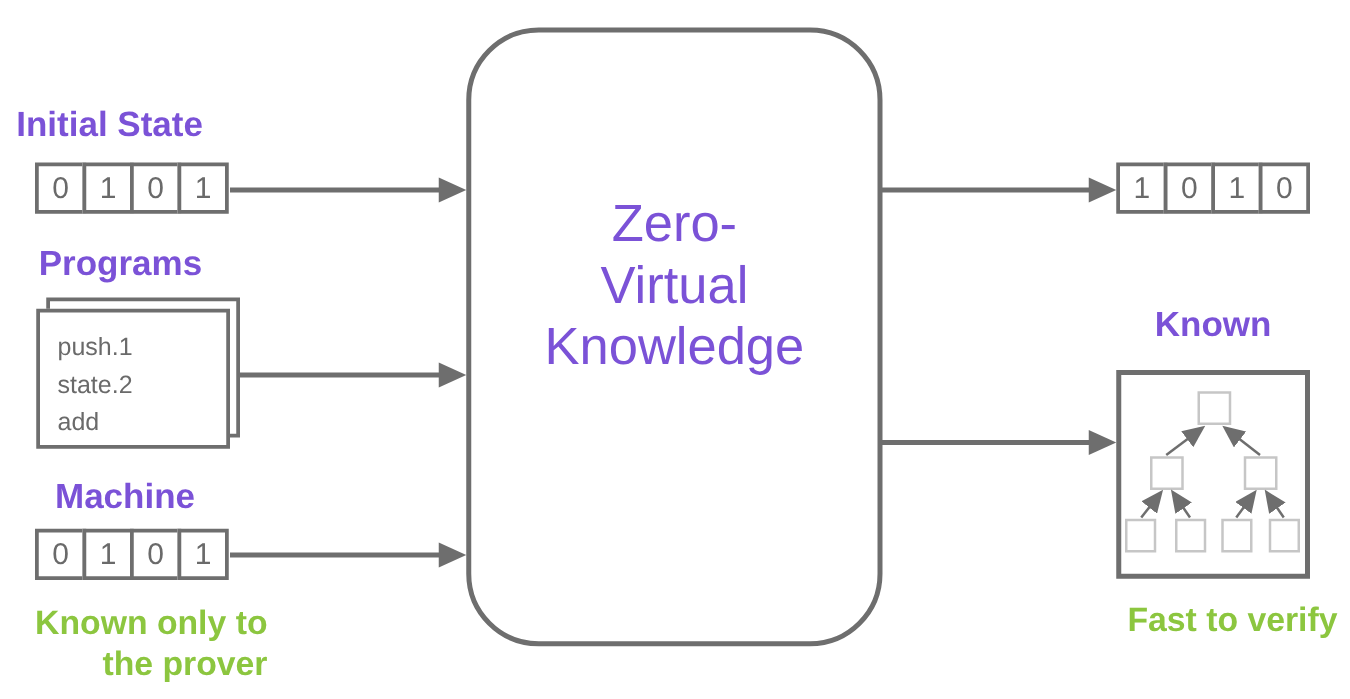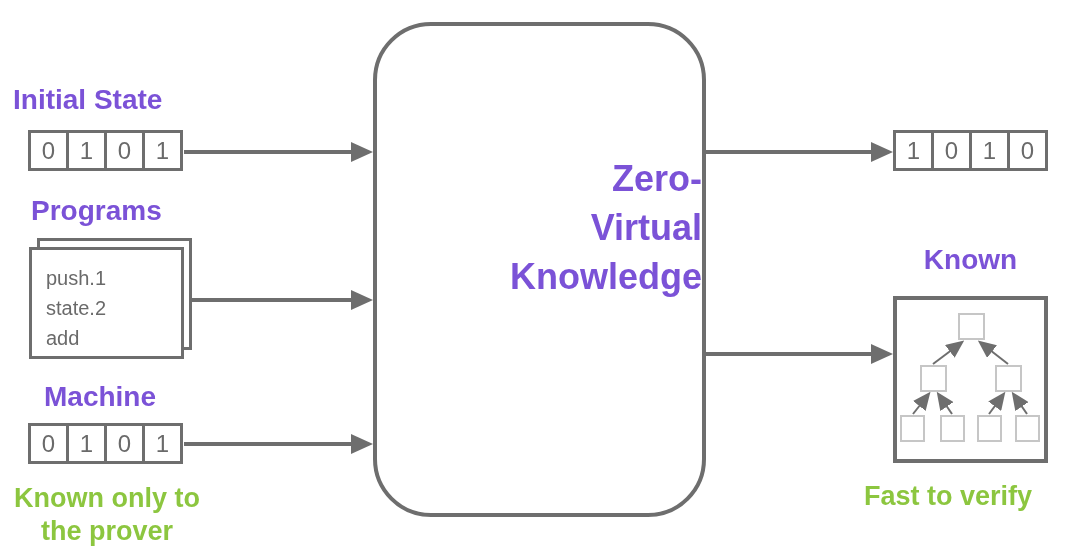--- a/index.html
+++ b/index.html
@@ -20,21 +20,21 @@
   .heading{
     position:absolute;
     font-size:28px;font-weight:bold;
     color:var(--purple);
     white-space:nowrap;
   }
   .note{
     position:absolute;
     font-size:27px;font-weight:bold;
     color:var(--green);
-    text-align:center;
+    text-align:right;
     line-height:33px;
     white-space:nowrap;
   }
   .bitrow{
     position:absolute;
     display:flex;
   }
   .bitcell{
     width:41px;height:41px;
     box-sizing:border-box;
@@ -61,22 +61,22 @@
     left:373px;top:22px;
     width:333px;height:495px;
     box-sizing:border-box;
     border:4px solid var(--gray);
     border-radius:58px;
     background:#ffffff;
   }
   .zkvm-title{
     position:absolute;
     left:0;top:128px;width:100%;
-    text-align:right;
-    font-size:36px;font-weight:bold;
+    text-align:center;
+    font-size:42px;font-weight:normal;
     line-height:49px;
     color:var(--purple);
   }
   .arrow{position:absolute;height:20px;}
   .arrow-line{
     position:absolute;
     left:0;top:8px;height:4px;
     background:var(--gray);
   }
   .arrow-head{
@@ -200,15 +200,15 @@
       </defs>
       <line x1="36" y1="64" x2="64" y2="43" stroke="#6e6e6e" stroke-width="2" marker-end="url(#ah)"></line>
       <line x1="111" y1="64" x2="84" y2="43" stroke="#6e6e6e" stroke-width="2" marker-end="url(#ah)"></line>
       <line x1="16" y1="114" x2="31" y2="95" stroke="#6e6e6e" stroke-width="2" marker-end="url(#ah)"></line>
       <line x1="55" y1="114" x2="42" y2="95" stroke="#6e6e6e" stroke-width="2" marker-end="url(#ah)"></line>
       <line x1="92" y1="114" x2="106" y2="95" stroke="#6e6e6e" stroke-width="2" marker-end="url(#ah)"></line>
       <line x1="130" y1="114" x2="117" y2="95" stroke="#6e6e6e" stroke-width="2" marker-end="url(#ah)"></line>
     </svg>
   </div>
 
-  <div class="note" style="left:848px;top:480px;width:200px">Fast to verify</div>
+  <div class="note" style="left:870px;top:480px;width:200px">Fast to verify</div>
 
 </div>
 
 </body></html>

